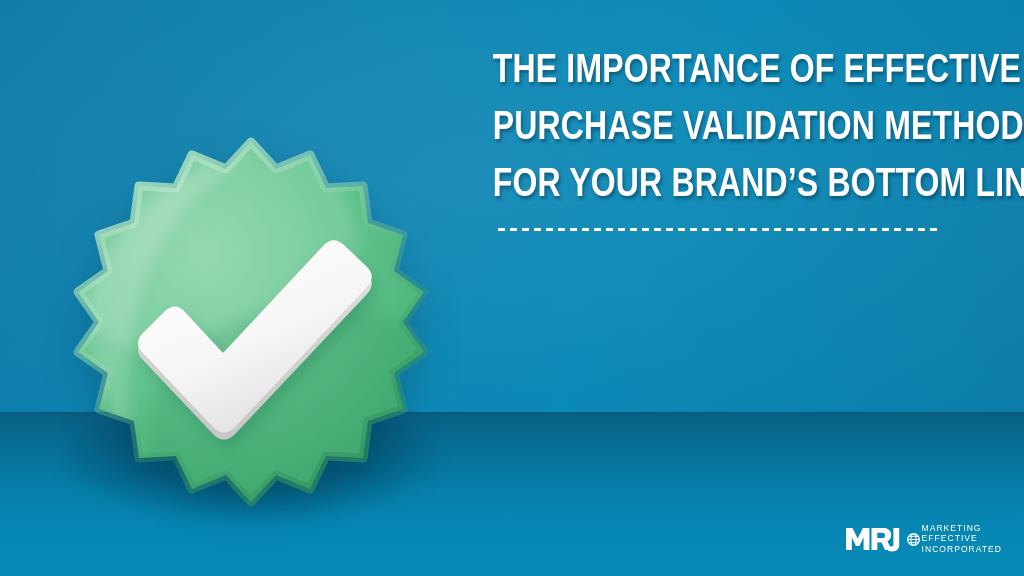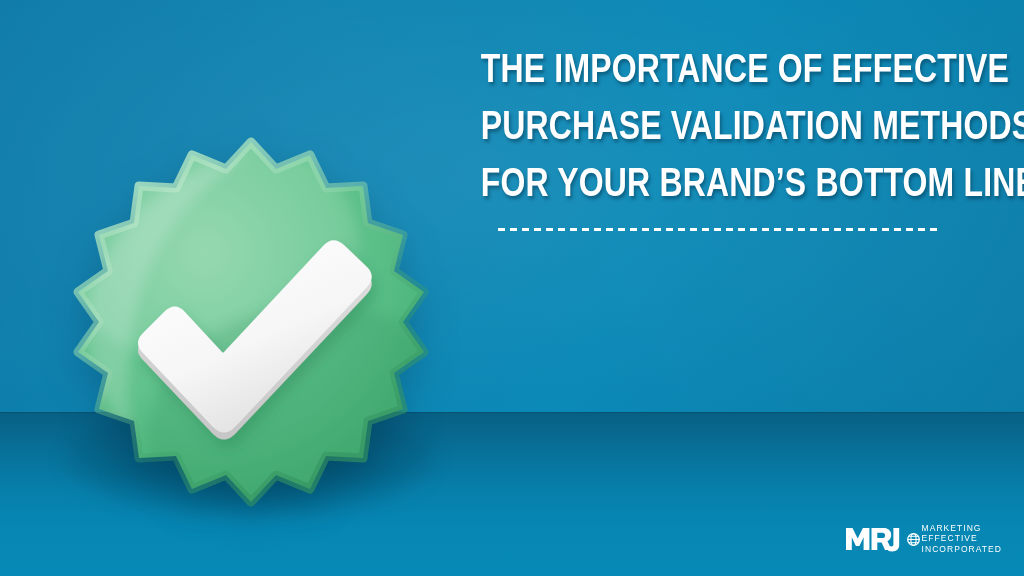--- a/index.html
+++ b/index.html
@@ -54,21 +54,21 @@
   .badge-svg{
     position:absolute;
     left:0; top:0;
     width:386px; height:390px;
     filter:drop-shadow(0 14px 18px rgba(0,40,62,0.25));
   }
 
   
   .headline{
     position:absolute;
-    left:424px; top:40px;
+    left:436px; top:40px;
     width:568px;
     text-align:center;
   }
   .headline .line{
     display:block;
     color:#ffffff;
     font-family:"Liberation Sans Narrow","Liberation Sans", sans-serif;
     font-weight:700;
     font-size:40px;
     line-height:57px;

